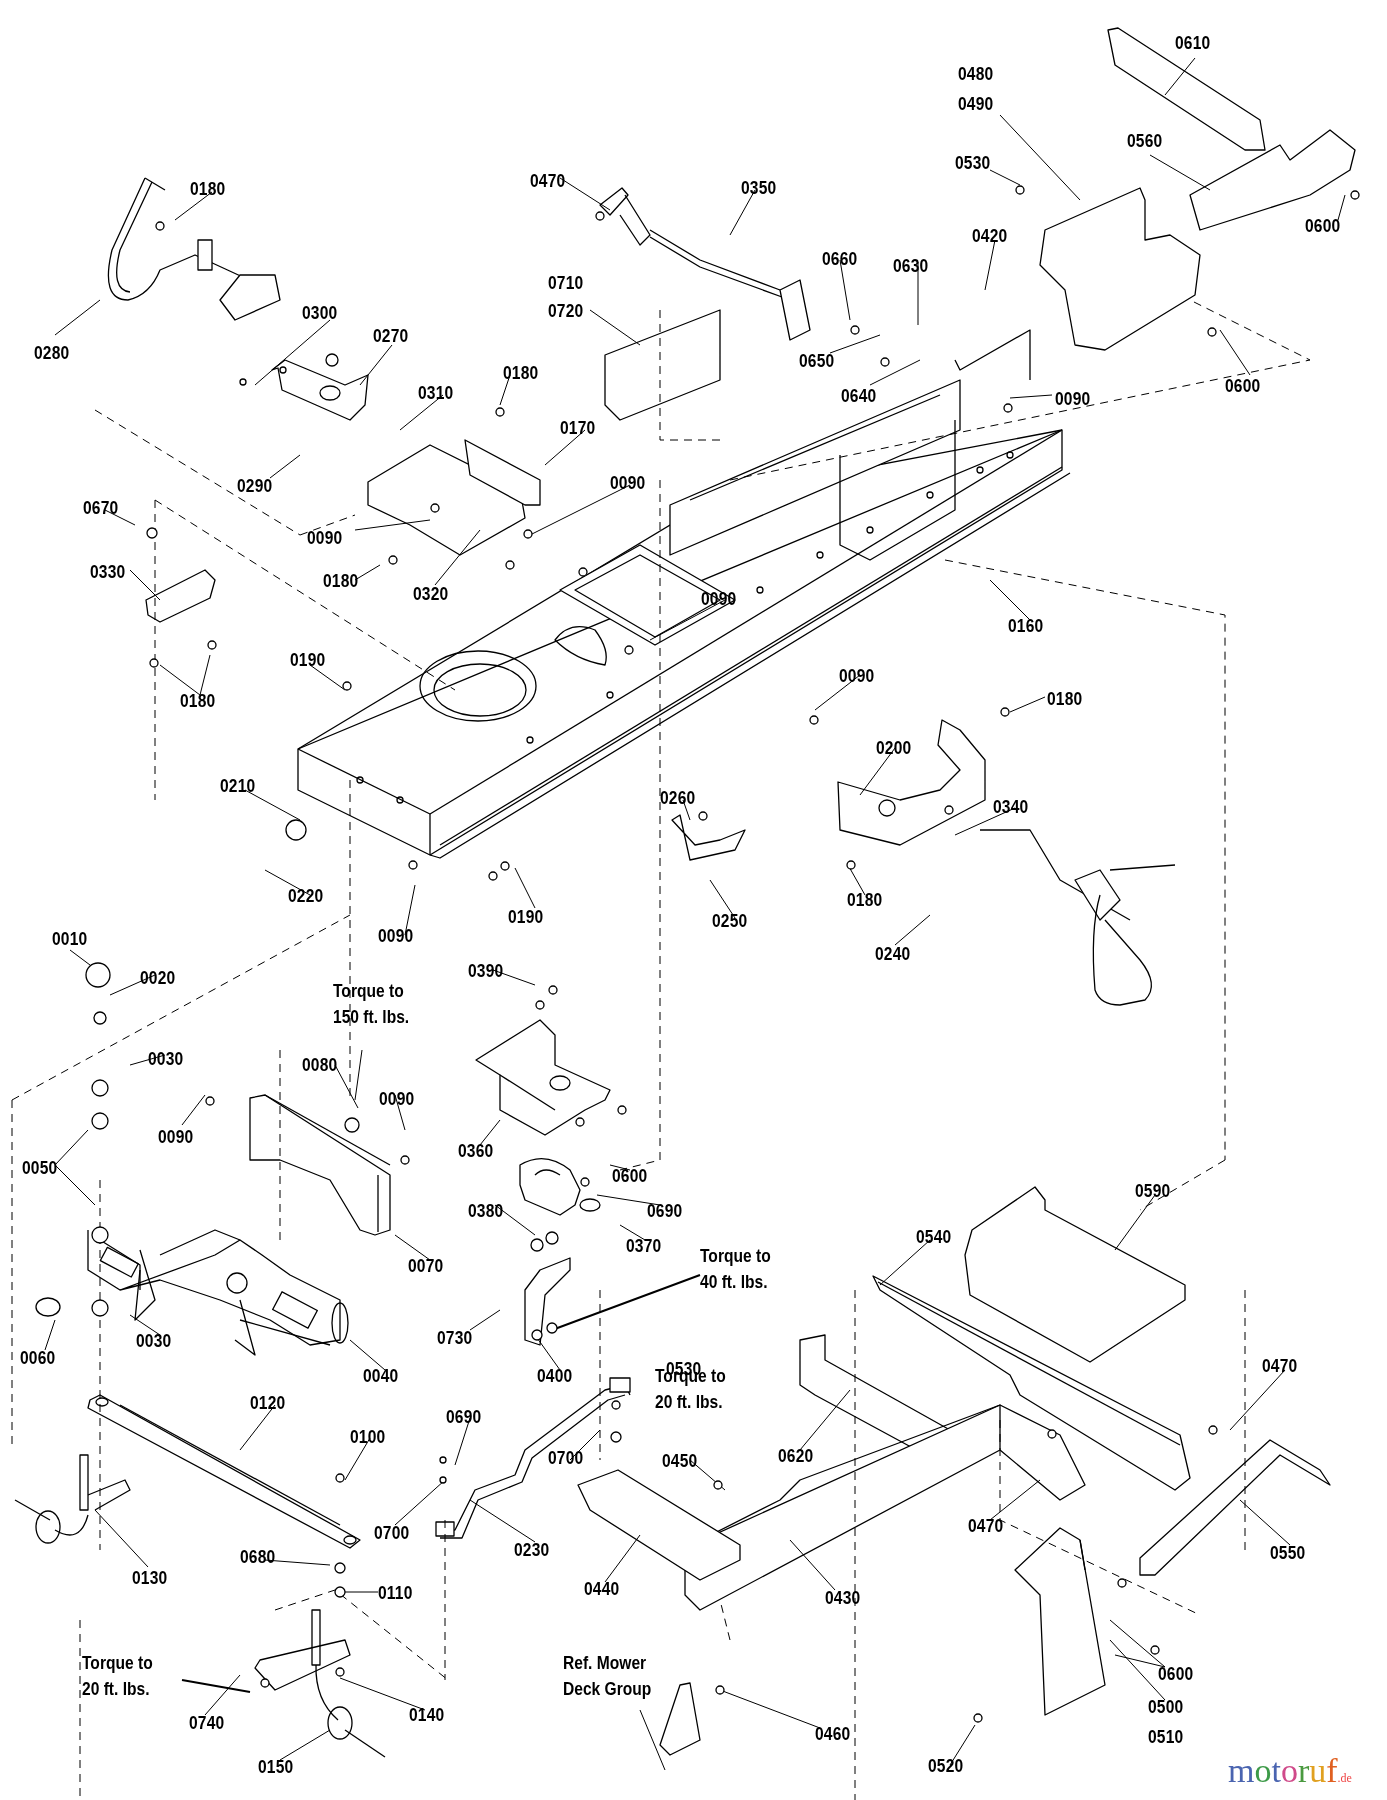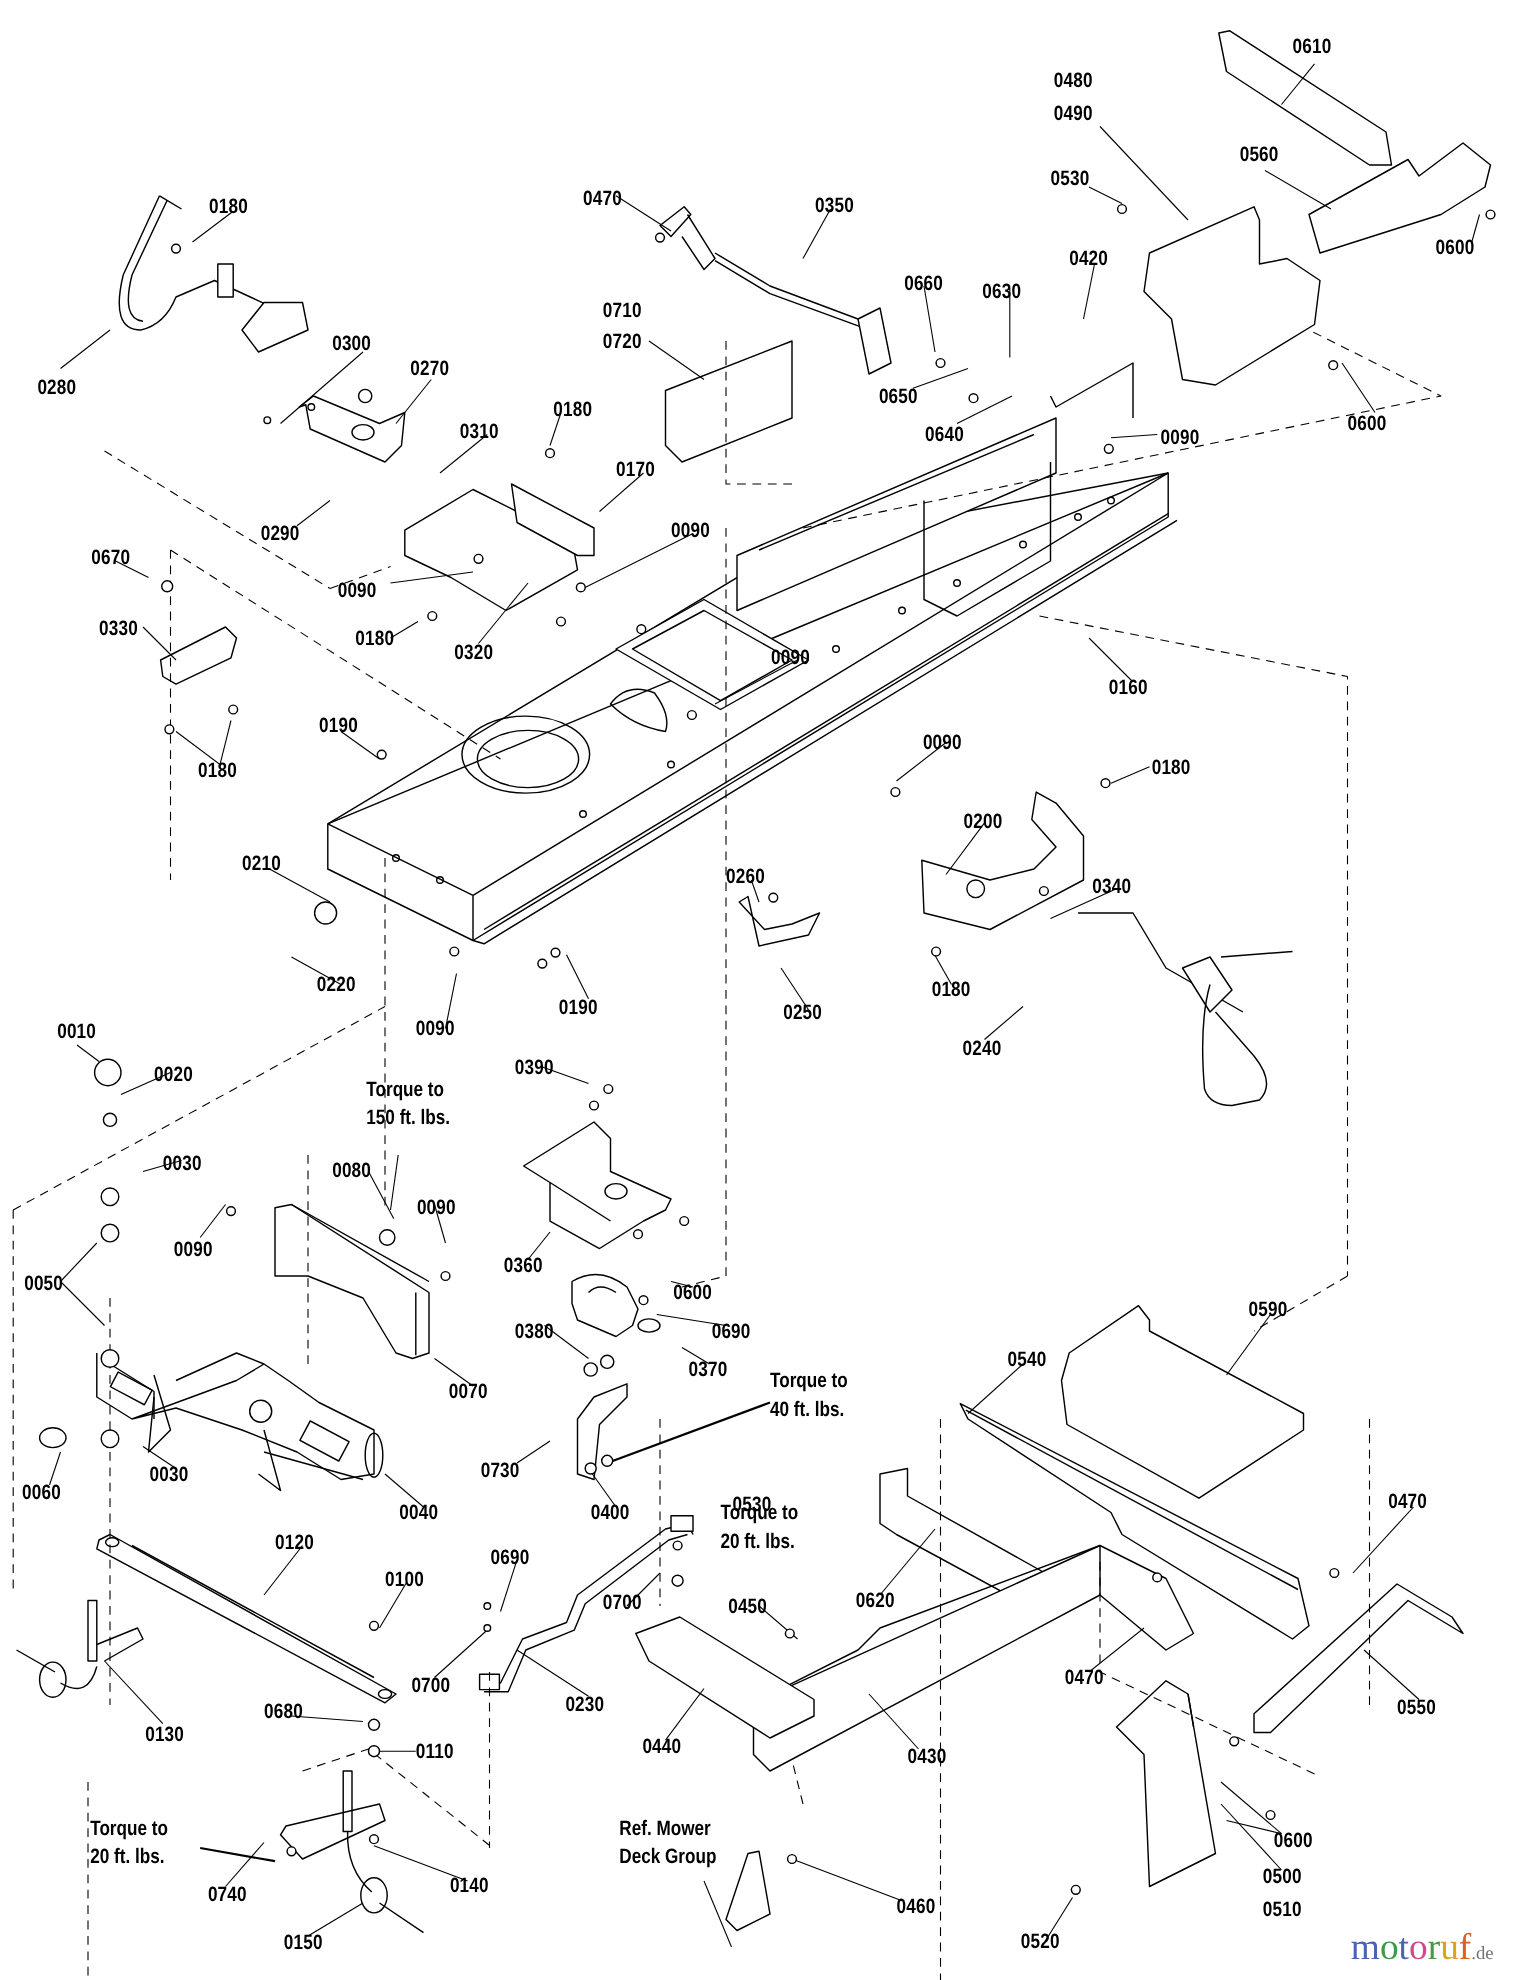--- a/index.html
+++ b/index.html
@@ -2,21 +2,21 @@
 <html><head>
 <meta charset="utf-8">
 <style>
   html, body { margin: 0; padding: 0; background: #ffffff; }
   body { width: 1387px; height: 1800px; position: relative; overflow: hidden; font-family: "Liberation Sans", sans-serif; }
   #diagram { position: absolute; left: 0; top: 0; width: 1387px; height: 1800px; }
   .lbl { position: absolute; font-family: "Liberation Sans", sans-serif; font-weight: bold; font-size: 19px; color: #000; transform: scaleX(0.82); transform-origin: left top; white-space: nowrap; line-height: 22px; letter-spacing: 0.2px; }
   .note { position: absolute; font-family: "Liberation Sans", sans-serif; font-weight: bold; font-size: 19px; color: #000; transform: scaleX(0.82); transform-origin: left top; line-height: 26px; white-space: nowrap; }
   .logo { position: absolute; left: 1228px; top: 1752px; font-family: "Liberation Serif", serif; font-size: 34px; letter-spacing: 0px; }
   .logo span { display: inline-block; }
-  .logo .tld { font-size: 17px; color: #737373; }
+  .logo .tld { font-size: 12px; color: #ef4444; }
 </style>
 </head>
 <body>
 
 <svg id="diagram" viewBox="0 0 1387 1800" xmlns="http://www.w3.org/2000/svg">
   <g fill="none" stroke="#000" stroke-width="1.3" stroke-linejoin="round">
 
     <g>
       <path d="M298,749 L298,790 L430,855 L1062,470 L1062,430 Z" fill="#fff"></path>
       <path d="M298,749 L720,495 L1062,430"></path>

